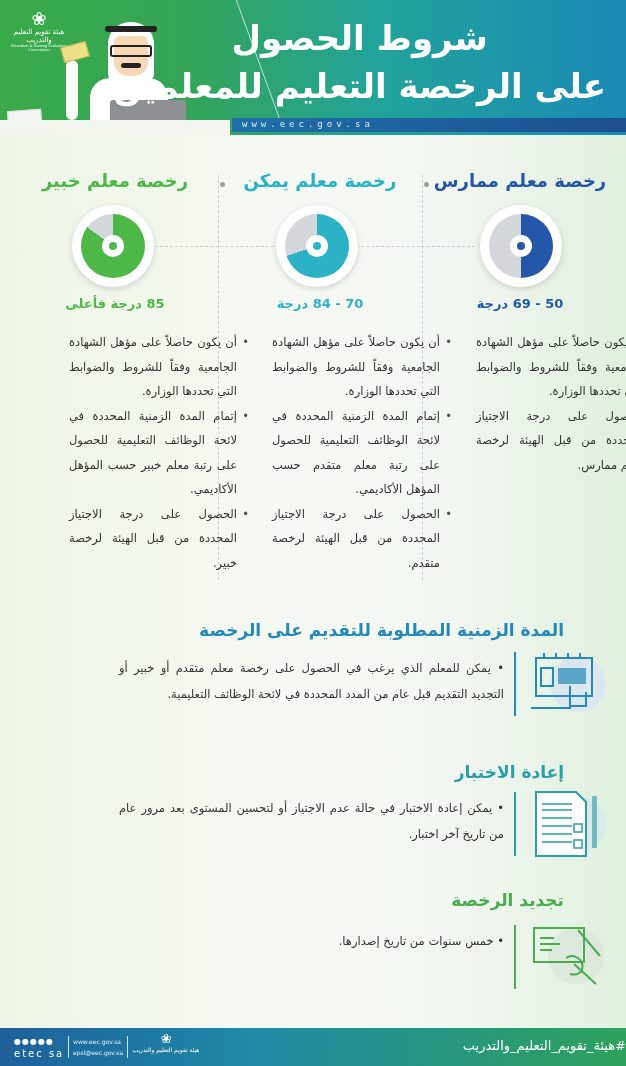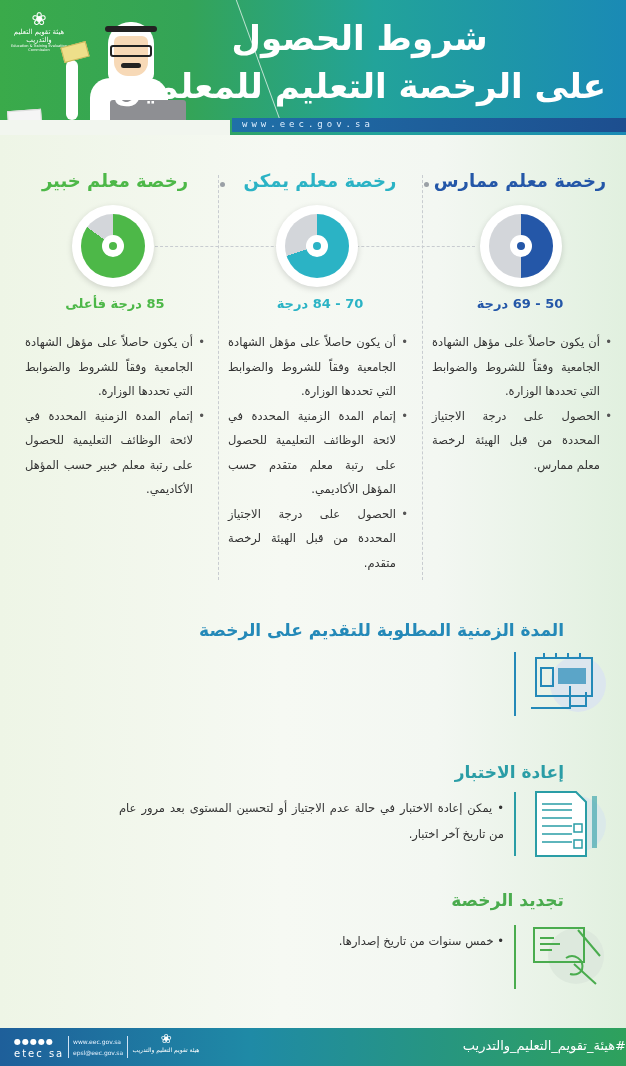--- a/index.html
+++ b/index.html
@@ -33,21 +33,21 @@
 .papers{position:absolute;left:8px;top:110px;width:34px;height:28px;background:#f5f5f5;border:1px solid #ddd;transform:rotate(-4deg);}
 
 .col{position:absolute;top:170px;width:200px;direction:rtl;text-align:right;}
 .col .ctitle{font-size:18px;font-weight:bold;display:block;text-align:center;}
 .col .bullet{position:absolute;top:12px;width:5px;height:5px;border-radius:50%;background:#9aa0a6;}
 .donut{position:absolute;top:205px;width:82px;height:82px;border-radius:50%;background:#fff;box-shadow:0 2px 6px rgba(0,0,0,.15);}
 .donut .ring{position:absolute;left:9px;top:9px;width:64px;height:64px;border-radius:50%;}
 .donut .hole{position:absolute;left:30px;top:30px;width:22px;height:22px;border-radius:50%;background:#fff;}
 .donut .dot{position:absolute;left:37px;top:37px;width:8px;height:8px;border-radius:50%;}
 .grade{position:absolute;top:296px;font-size:13px;font-weight:bold;direction:rtl;text-align:center;width:200px;}
-.list{position:absolute;top:330px;width:180px;direction:rtl;text-align:justify;font-size:11.5px;line-height:24.5px;color:#333;list-style:none;}
+.list{position:absolute;top:330px;width:180px;direction:rtl;text-align:justify;font-size:11.5px;line-height:24.5px;color:#333;list-style:none;margin-left:44px;}
 .list li{position:relative;padding-right:12px;}
 .list li::before{content:"•";position:absolute;right:0;top:0;color:#555;}
 .vdash{position:absolute;top:175px;width:0;height:405px;border-left:1px dashed #c8ccd0;}
 .hdash{position:absolute;top:246px;height:0;border-top:1px dashed #c8ccd0;}
 
 .sec-title{position:absolute;right:62px;direction:rtl;font-weight:bold;font-size:17px;}
 .sec-icon{position:absolute;right:20px;width:80px;height:70px;}
 .sec-bar{position:absolute;width:2px;height:64px;}
 .sec-text{position:absolute;right:122px;direction:rtl;text-align:justify;font-size:11.5px;line-height:26px;color:#333;}
 
@@ -133,33 +133,35 @@
   </div>
   <div class="donut" style="left:72px;">
     <div class="ring" style="background:conic-gradient(#4db848 0 85%,#d3d6da 85% 100%);"></div>
     <div class="hole"></div>
     <div class="dot" style="background:#4db848;"></div>
   </div>
   <div class="grade" style="left:15px;color:#4db848;">85 درجة فأعلى</div>
   <ul class="list" style="left:25px;">
     <li>أن يكون حاصلاً على مؤهل الشهادة الجامعية وفقاً للشروط والضوابط التي تحددها الوزارة.</li>
     <li>إتمام المدة الزمنية المحددة في لائحة الوظائف التعليمية للحصول على رتبة معلم خبير حسب المؤهل الأكاديمي.</li>
+    <li>الحصول على درجة الاجتياز المحددة من قبل الهيئة لرخصة خبير.</li>
   </ul>
 
   <div class="sec-title" style="top:620px;color:#2489b8;">المدة الزمنية المطلوبة للتقديم على الرخصة</div>
   <svg class="sec-icon" style="top:648px;" viewBox="0 0 80 70">
     <circle cx="52" cy="36" r="28" fill="#dce6ee"></circle>
     <rect x="10" y="10" width="56" height="38" fill="none" stroke="#2489b8" stroke-width="2"></rect>
     <path d="M18 10 v-5 M30 10 v-5 M42 10 v-5 M54 10 v-5" stroke="#2489b8" stroke-width="2"></path>
     <rect x="15" y="20" width="12" height="18" fill="none" stroke="#2489b8" stroke-width="2"></rect>
     <rect x="32" y="20" width="28" height="16" fill="#2489b8" opacity=".7"></rect>
     <path d="M44 38 v20 h16 v-14" fill="none" stroke="#2489b8" stroke-width="2"></path>
     <path d="M5 60 h40" stroke="#2489b8" stroke-width="2"></path>
   </svg>
   <div class="sec-bar" style="right:110px;top:652px;background:#2489b8;"></div>
+  <div class="sec-text" style="top:655px;width:385px;">• <span>يمكن للمعلم الذي يرغب في الحصول على رخصة معلم متقدم أو خبير أو التجديد التقديم قبل عام من المدد المحددة في لائحة الوظائف التعليمية.</span></div>
 
   <div class="sec-title" style="top:762px;color:#2a9da6;">إعادة الاختبار</div>
   <svg class="sec-icon" style="top:788px;" viewBox="0 0 80 70">
     <circle cx="52" cy="36" r="28" fill="#dbe9e9"></circle>
     <path d="M10 4 h40 l10 10 v54 h-50 z" fill="#fff" stroke="#2a9da6" stroke-width="2"></path>
     <path d="M16 16 h30 M16 22 h30 M16 30 h30 M16 38 h30 M16 46 h30 M16 54 h30" stroke="#2a9da6" stroke-width="1.5"></path>
     <rect x="48" y="36" width="8" height="8" fill="none" stroke="#2a9da6" stroke-width="1.5"></rect>
     <rect x="48" y="52" width="8" height="8" fill="none" stroke="#2a9da6" stroke-width="1.5"></rect>
     <rect x="66" y="8" width="5" height="52" fill="#2a9da6" opacity=".6"></rect>
   </svg>

